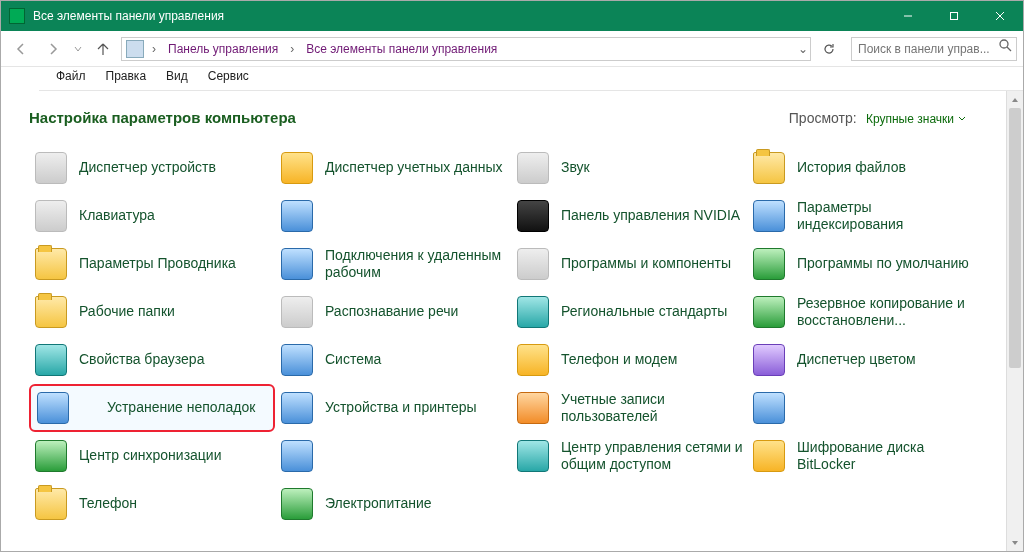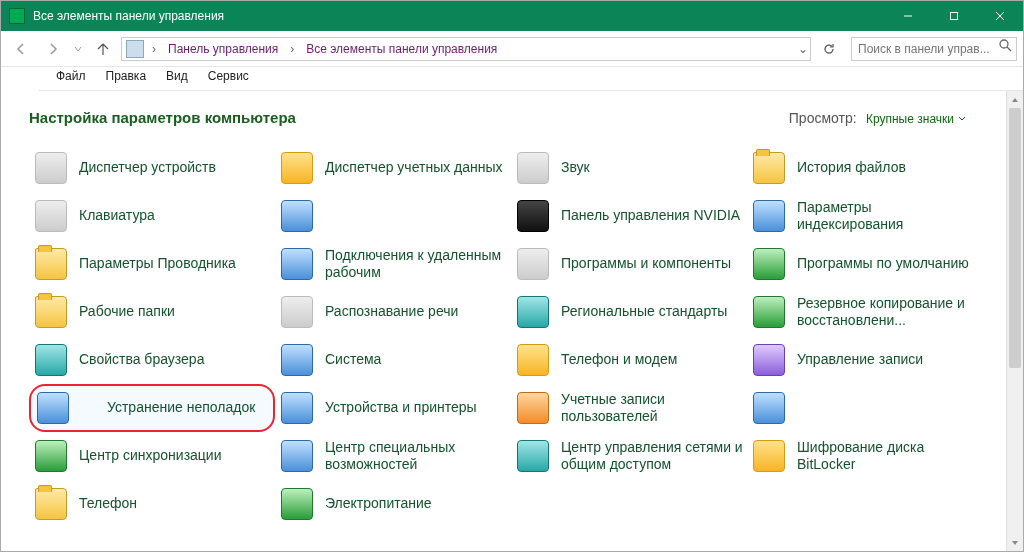--- a/index.html
+++ b/index.html
@@ -36,21 +36,21 @@
   .content { flex:1; padding:18px 10px 10px 28px; position:relative; overflow:hidden; }
   .header-row { display:flex; align-items:center; justify-content:space-between; padding-bottom:18px; padding-right:30px; }
   .page-title { font-size:15px; color:#1a5e20; font-weight:700; }
   .view-label { font-size:14px; color:#555; }
   .view-mode { font-size:12px; color:#0c6b0c; display:inline-flex; align-items:center; gap:4px; margin-left:6px; }
 
   .grid { display:grid; grid-template-columns: 246px 236px 236px 236px; gap:0; }
   .item { display:flex; align-items:center; height:48px; padding:2px 4px; gap:10px; }
   .item-icon { width:36px; height:36px; flex:0 0 36px; display:flex; align-items:center; justify-content:center; }
   .item-label { color:#14532d; font-size:14px; line-height:1.25; }
-  .item.highlight { border:2.5px solid #e23; border-radius:16px; background:#f4faff;gap:36px; }
+  .item.highlight { border:2.5px solid #e23; border-radius:6px; background:#f4faff;gap:36px; }
 
   
   .ic { width:32px; height:32px; border-radius:4px; display:inline-block; position:relative; }
   .ic-gray { background:linear-gradient(#eee,#ccc); border:1px solid #bbb; }
   .ic-yellow { background:linear-gradient(#ffe28a,#f7b426); border:1px solid #d79a10; }
   .ic-blue { background:linear-gradient(#bfe0ff,#4a90d9); border:1px solid #2a6aaa; }
   .ic-green { background:linear-gradient(#bdf0bd,#2a9d3a); border:1px solid #1f7a2d; }
   .ic-dark { background:linear-gradient(#444,#111); border:1px solid #000; }
   .ic-orange { background:linear-gradient(#ffd6a0,#f28c28); border:1px solid #c66a10; }
   .ic-teal { background:linear-gradient(#a0e6e6,#28a7a7); border:1px solid #177; }
@@ -280,21 +280,21 @@
           <div class="item-icon">
             <span class="ic ic-yellow"></span>
           </div>
           <div class="item-label">Телефон и модем</div>
         </div>
 
       <div class="item">
           <div class="item-icon">
             <span class="ic ic-purple"></span>
           </div>
-          <div class="item-label">Управление записи</div>
+          <div class="item-label">Диспетчер цветом</div>
         </div>
       <div class="item highlight">
           <div class="item-icon">
             <span class="ic ic-blue"></span>
           </div>
           <div class="item-label">Устранение неполадок</div>
         </div>
       <div class="item">
           <div class="item-icon">
             <span class="ic ic-blue"></span>
@@ -316,21 +316,20 @@
       <div class="item">
           <div class="item-icon">
             <span class="ic ic-green"></span>
           </div>
           <div class="item-label">Центр синхронизации</div>
         </div>
       <div class="item">
           <div class="item-icon">
             <span class="ic ic-blue"></span>
           </div>
-          <div class="item-label">Центр специальных возможностей</div>
         </div>
       <div class="item">
           <div class="item-icon">
             <span class="ic ic-teal"></span>
           </div>
           <div class="item-label">Центр управления сетями и общим доступом</div>
         </div>
 
       <div class="item">
           <div class="item-icon">

